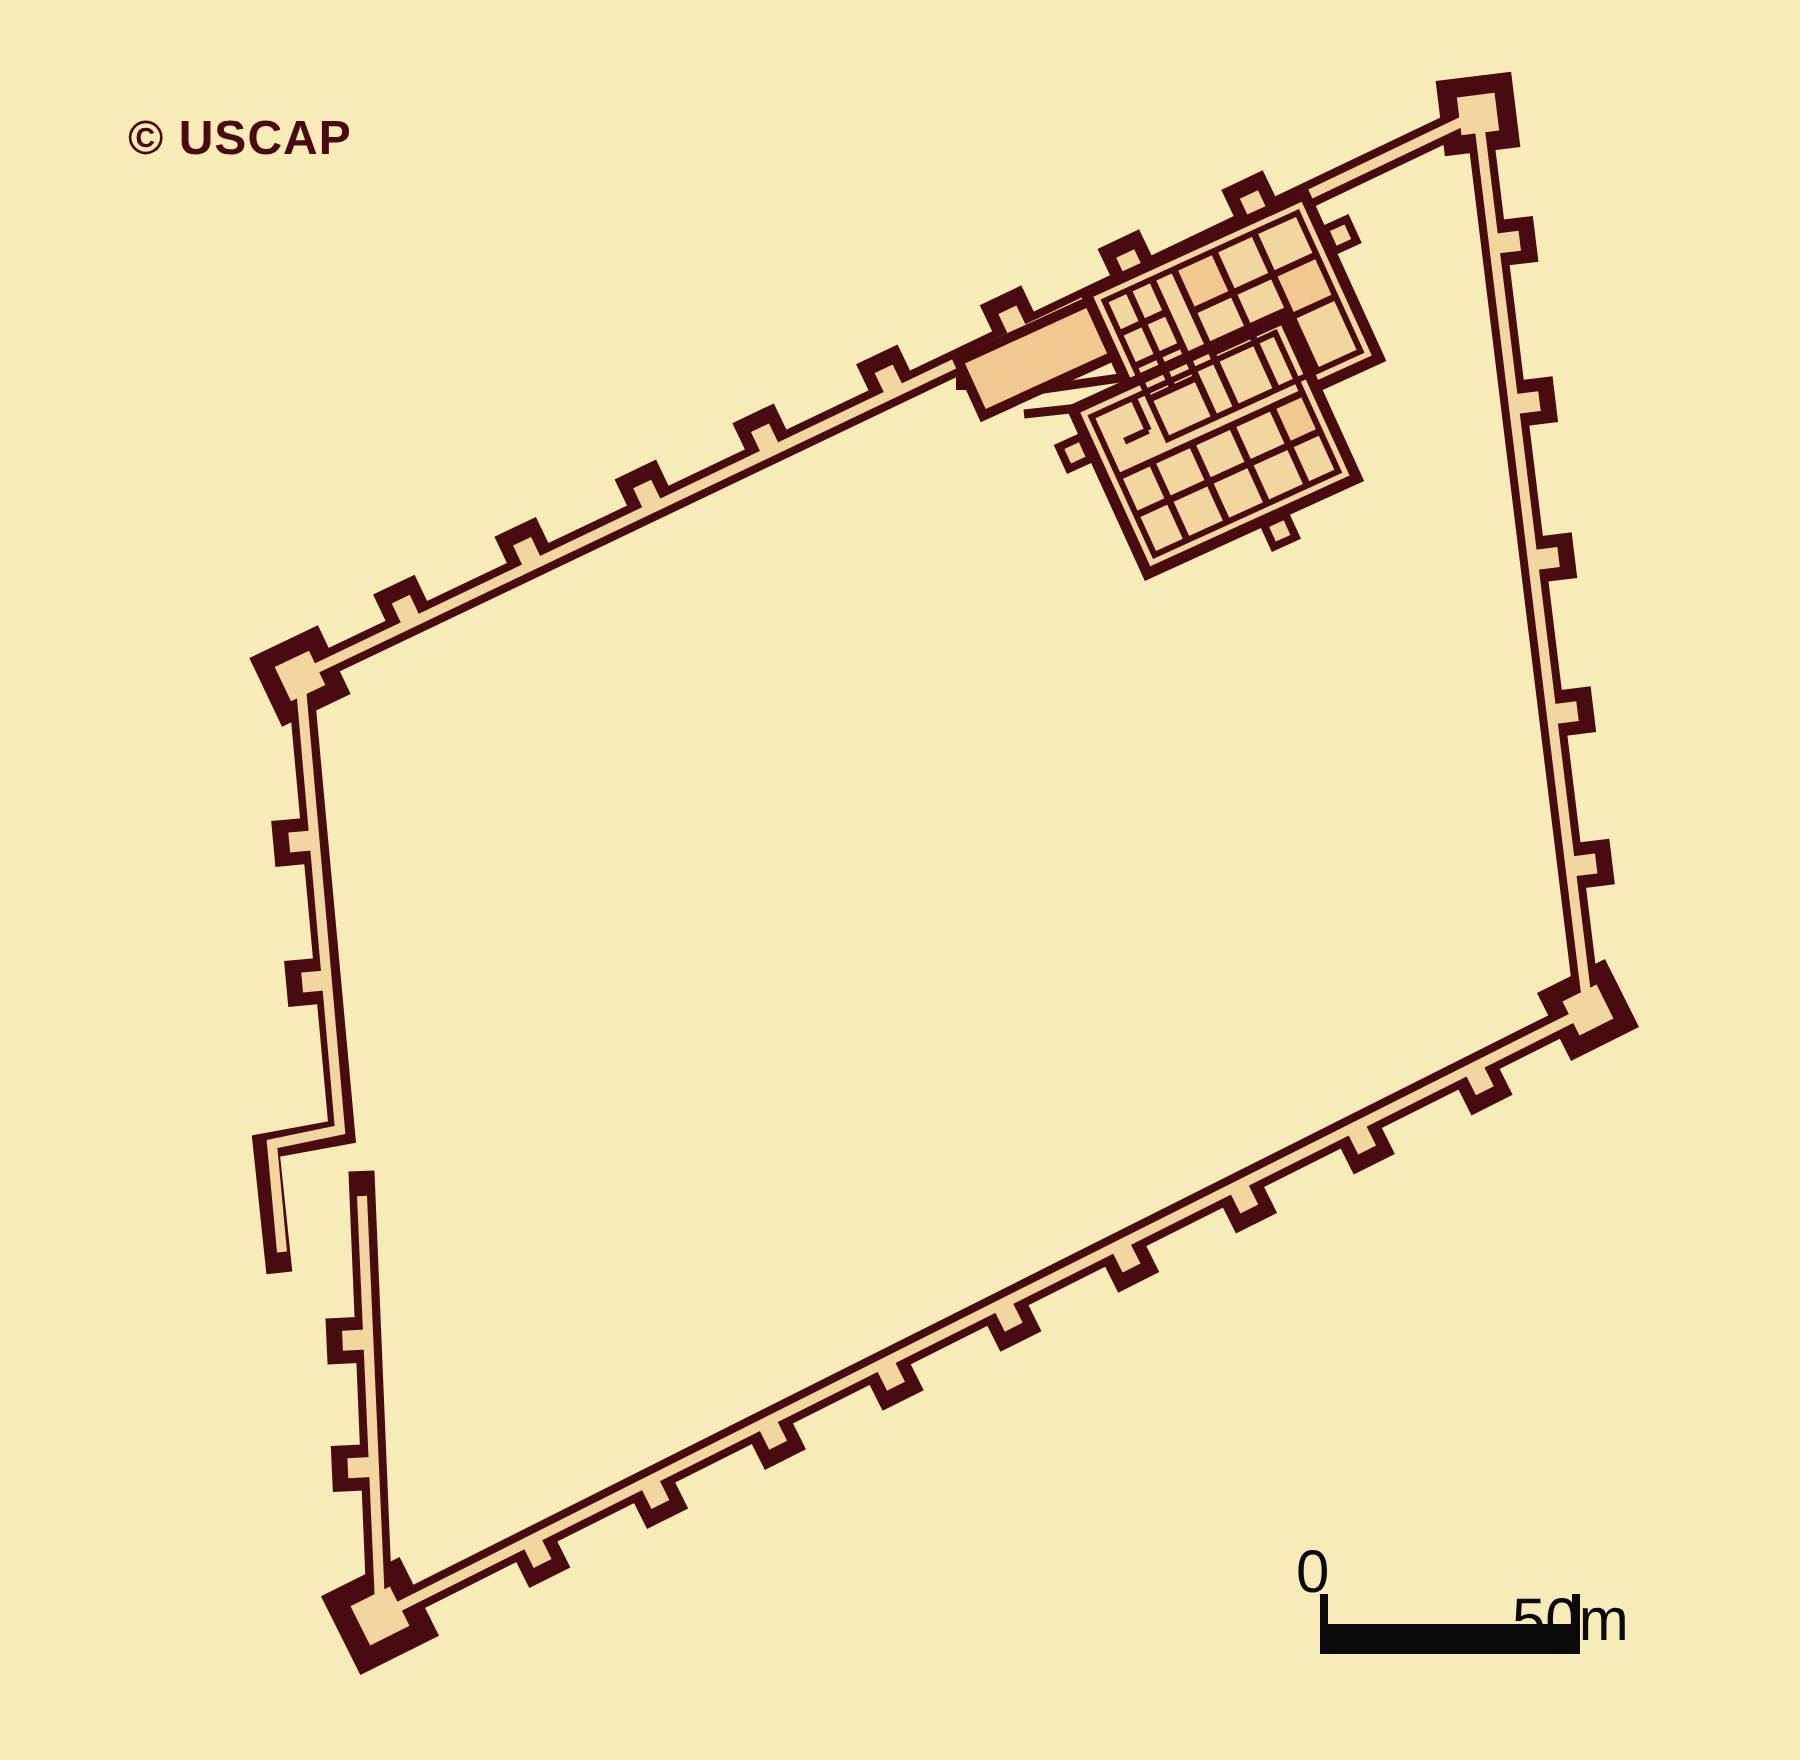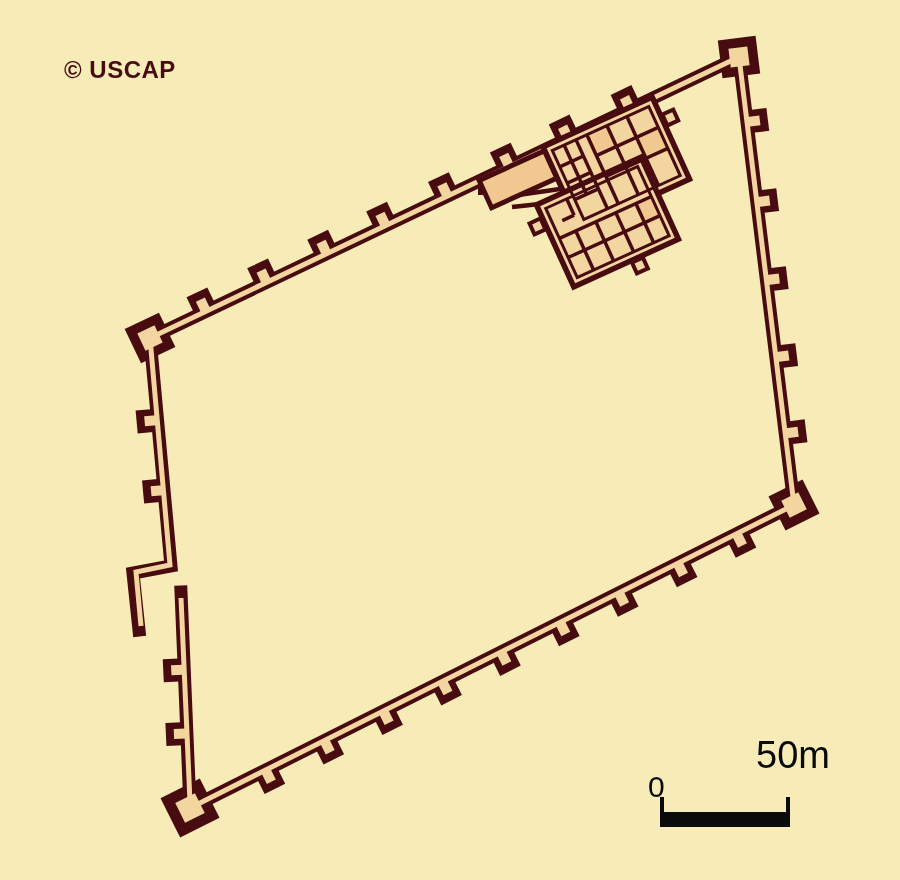--- a/index.html
+++ b/index.html
@@ -11,21 +11,21 @@
   #plan{position:absolute;left:0;top:0;}
   .overlay{position:absolute;}
   #copyright{
     left:64px;top:56px;
     font-size:24px;font-weight:bold;letter-spacing:0.5px;
   }
   #scale-zero{
     left:648px;top:770px;font-size:30px;
   }
   #scale-end{
-    left:756px;top:734px;font-size:38px;
+    left:756px;top:794px;font-size:30px;
   }
   .scale-bar-rect{position:absolute;left:660px;top:812px;width:130px;height:15px;}
   .scale-tick{position:absolute;width:4px;height:16px;top:797px;}
   #tick-left{left:660px;}
   #tick-right{left:786px;}
 </style>
 </head>
 <body style="background: rgb(247, 235, 183);">
 
 <div id="stage">

